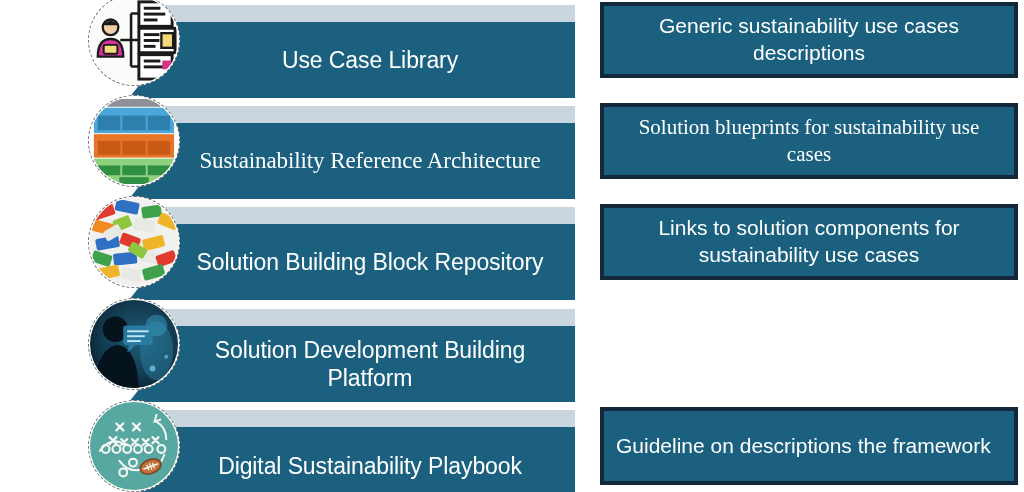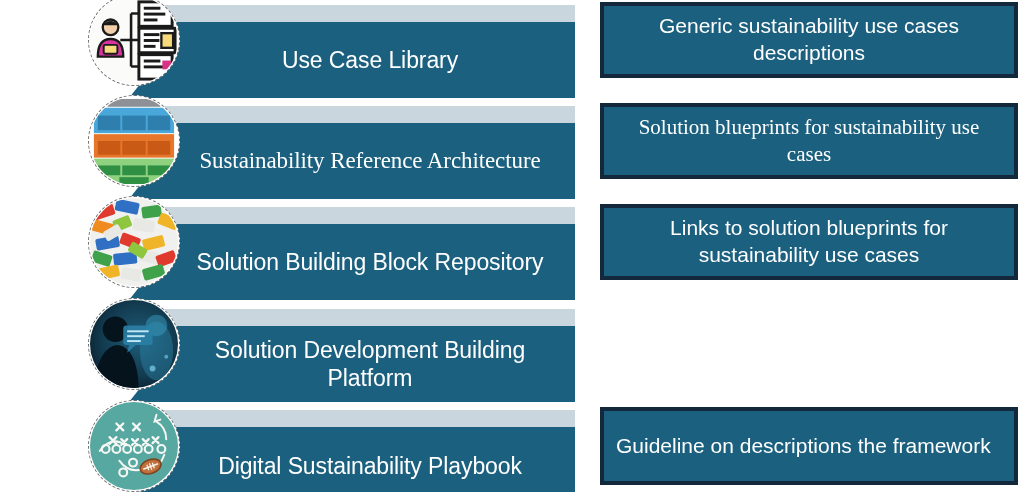--- a/index.html
+++ b/index.html
@@ -225,21 +225,21 @@
             <rect x="8" y="70" width="22" height="12" rx="2" fill="#f0b429" transform="rotate(-12 19 76)"></rect>
             <rect x="32" y="72" width="20" height="12" rx="2" fill="#e8e8e4" transform="rotate(10 42 78)"></rect>
             <rect x="54" y="70" width="22" height="12" rx="2" fill="#3fa24a" transform="rotate(-16 65 76)"></rect>
             <rect x="40" y="48" width="18" height="11" rx="2" fill="#8ec63f" transform="rotate(30 49 53)"></rect>
             <rect x="14" y="30" width="18" height="11" rx="2" fill="#e8e8e4" transform="rotate(-30 23 35)"></rect>
           </g>
         </svg>
       </div>
     </div>
     <div class="right-box">
-      <span class="right-label">Links to solution blueprints for sustainability use cases</span>
+      <span class="right-label">Links to solution components for sustainability use cases</span>
     </div>
   </div>
 
   <div class="row" id="row3">
     <div class="left-bar-shadow"></div>
     <div class="left-bar">
       <span class="left-label">Solution Development Building Platform</span>
     </div>
     <div class="icon-wrap">
       <div class="icon-inner">

